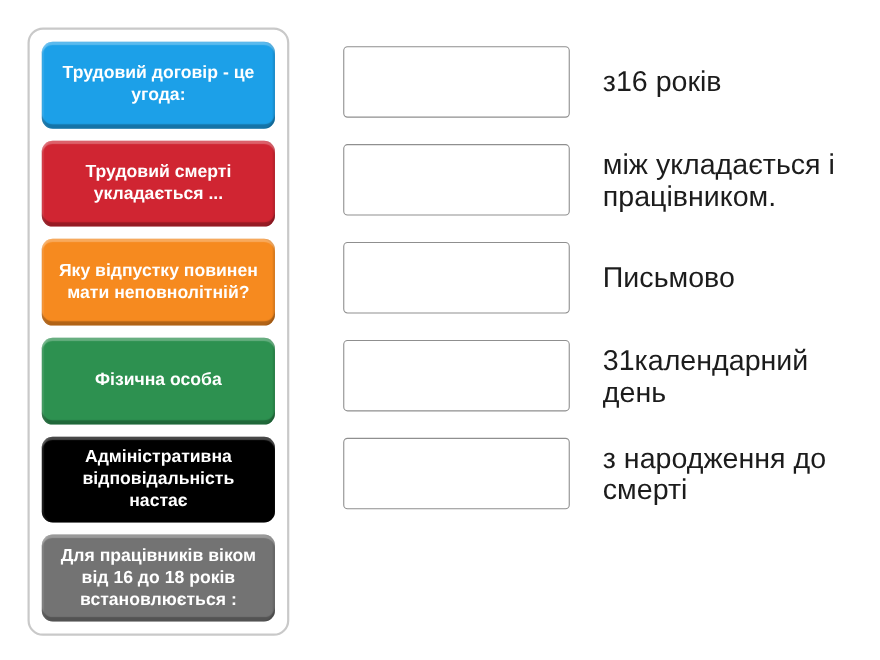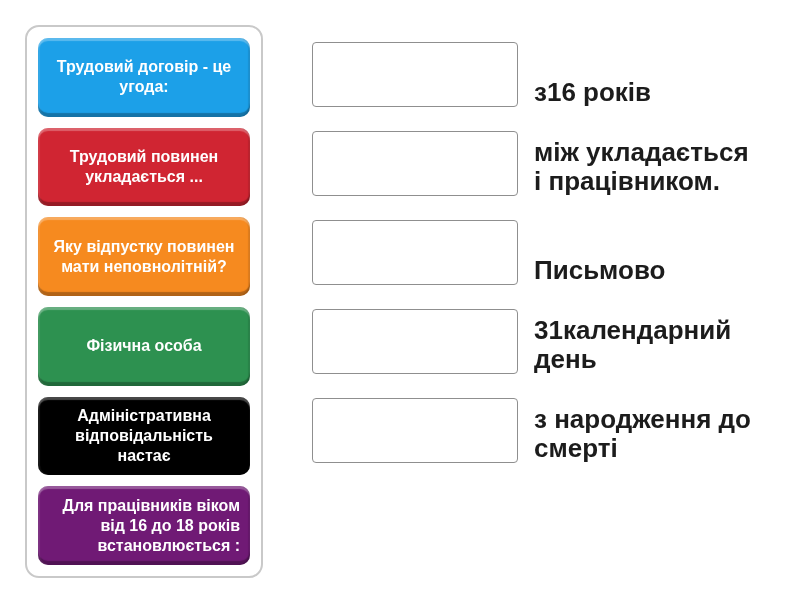--- a/index.html
+++ b/index.html
@@ -26,40 +26,40 @@
       inset 0 -4px 1px rgba(0,0,0,.28),
       inset 2px 0 1px rgba(255,255,255,.10),
       inset -2px 0 1px rgba(0,0,0,.10);
   }
   
   .matches{
     position:absolute;left:312px;top:42px;
     display:flex;flex-direction:column;gap:24px;
   }
   .match-row{
-    display:flex;align-items:flex-end;gap:16px;height:65px;font-weight:bold;
+    display:flex;align-items:center;gap:30px;height:65px;
   }
   .drop-zone{
     width:206px;height:65px;flex:0 0 auto;box-sizing:border-box;
     border:1px solid #8f8f8f;border-radius:4px;background:#ffffff;
   }
   .answer{
     width:218px;font-size:26px;line-height:29px;color:#1c1c1c;
   }
 </style>
 </head>
 <body>
 
 <div class="tray">
   <div class="tile" style="background-color: rgb(28, 160, 232);">Трудовий договір - це угода:</div>
-  <div class="tile" style="background-color: rgb(208, 37, 50);">Трудовий повинен укладається ...</div>
+  <div class="tile" style="background-color: rgb(208, 37, 50);">Трудовий смерті укладається ...</div>
   <div class="tile" style="background-color: rgb(246, 138, 31);">Яку відпустку повинен мати неповнолітній?</div>
   <div class="tile" style="background-color: rgb(45, 145, 80);">Фізична особа</div>
   <div class="tile" style="background-color: #000000;">Адміністративна відповідальність настає</div>
-  <div class="tile" style="background-color: #701a75; text-align: right;">Для працівників віком від 16 до 18 років встановлюється :</div>
+  <div class="tile" style="background-color: #737373;">Для працівників віком від 16 до 18 років встановлюється :</div>
 </div>
 
 <div class="matches">
   <div class="match-row">
     <div class="drop-zone"></div>
     <div class="answer">з16 років</div>
   </div>
   <div class="match-row">
     <div class="drop-zone"></div>
     <div class="answer">між укладається і працівником.</div>

